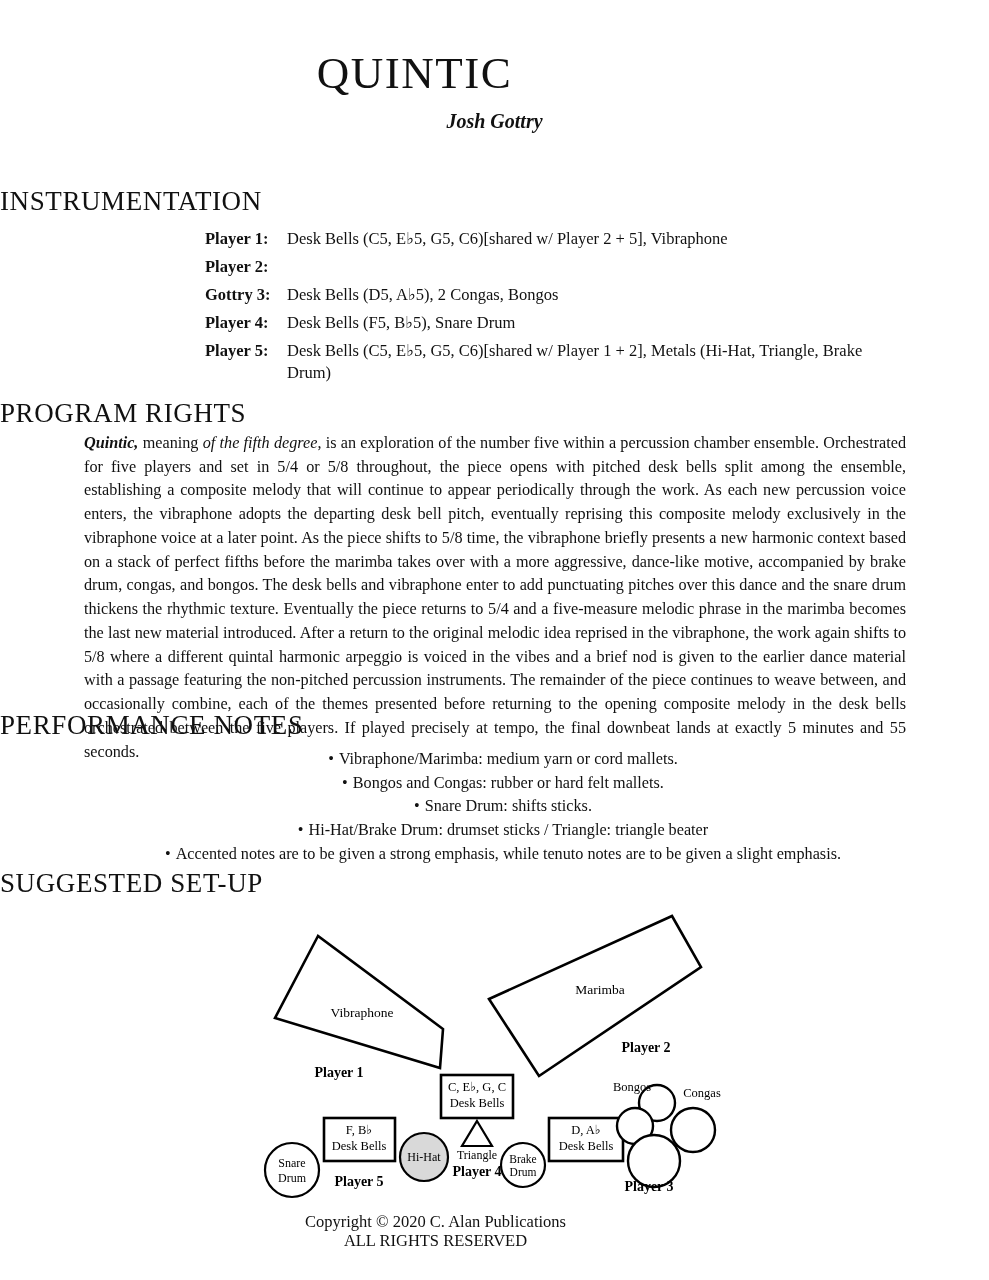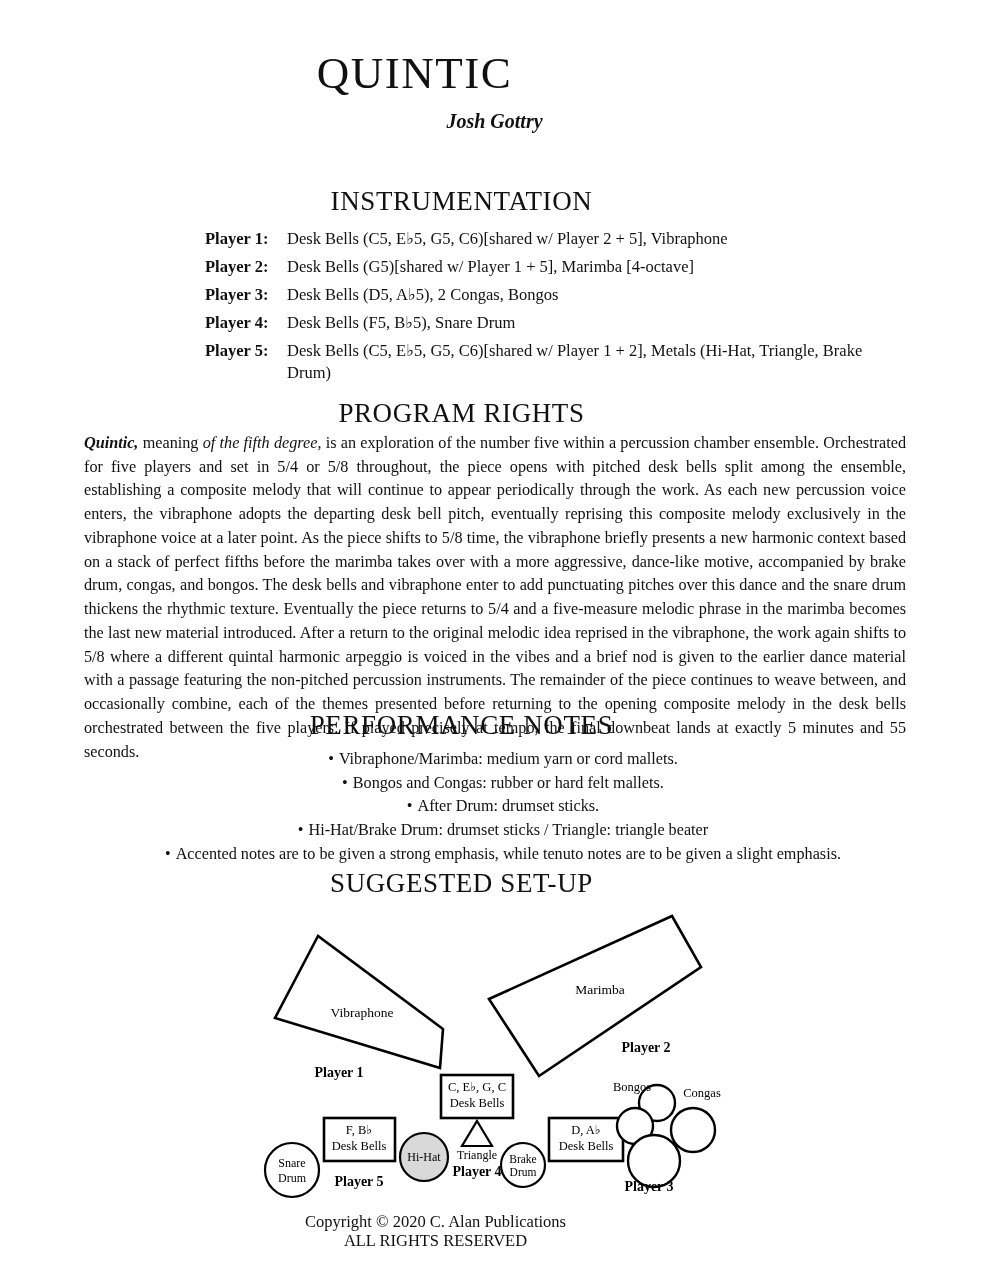--- a/index.html
+++ b/index.html
@@ -41,21 +41,20 @@
     font-size: 20px;
     font-style: italic;
     font-weight: bold;
   }
 
   
   .section-head {
     position: absolute;
     width: 923px;
     left: 0;
-    text-align: center;
     font-size: 27px;
     letter-spacing: 0.6px;
     font-weight: 400;
   }
   #h-instrumentation { top: 186px; }
   #h-program        { top: 398px; }
   #h-performance    { top: 710px; }
   #h-setup          { top: 868px; }
 
   
@@ -138,24 +137,23 @@
 
   <div class="section-head" id="h-instrumentation">INSTRUMENTATION</div>
 
   <div class="instr-list">
     <div class="instr-row">
       <span class="instr-label">Player 1:</span>
       <span class="instr-text">Desk Bells (C5, E♭5, G5, C6)[shared w/ Player 2 + 5], Vibraphone</span>
     </div>
     <div class="instr-row">
       <span class="instr-label">Player 2:</span>
-      <span class="instr-text">Desk Bells (G5)[shared w/ Player 1 + 5], Marimba [4-octave]</span>
-    </div>
-    <div class="instr-row">
-      <span class="instr-label">Player 3:</span>
+    </div>
+    <div class="instr-row">
+      <span class="instr-label">Gottry 3:</span>
       <span class="instr-text">Desk Bells (D5, A♭5), 2 Congas, Bongos</span>
     </div>
     <div class="instr-row">
       <span class="instr-label">Player 4:</span>
       <span class="instr-text">Desk Bells (F5, B♭5), Snare Drum</span>
     </div>
     <div class="instr-row">
       <span class="instr-label">Player 5:</span>
       <span class="instr-text">Desk Bells (C5, E♭5, G5, C6)[shared w/ Player 1 + 2], Metals (Hi-Hat, Triangle, Brake Drum)</span>
     </div>
@@ -168,21 +166,21 @@
   <div class="section-head" id="h-performance">PERFORMANCE NOTES</div>
 
   <div class="perf-list">
     <div class="perf-item">
       <span class="bullet">•</span><span>Vibraphone/Marimba: medium yarn or cord mallets.</span>
     </div>
     <div class="perf-item">
       <span class="bullet">•</span><span>Bongos and Congas: rubber or hard felt mallets.</span>
     </div>
     <div class="perf-item">
-      <span class="bullet">•</span><span>After Drum: drumset sticks.</span>
+      <span class="bullet">•</span><span>Snare Drum: shifts sticks.</span>
     </div>
     <div class="perf-item">
       <span class="bullet">•</span><span>Hi-Hat/Brake Drum: drumset sticks / Triangle: triangle beater</span>
     </div>
     <div class="perf-item">
       <span class="bullet">•</span><span>Accented notes are to be given a strong emphasis, while tenuto notes are to be given a slight emphasis.</span>
     </div>
   </div>
 
   <div class="section-head" id="h-setup">SUGGESTED SET-UP</div>

